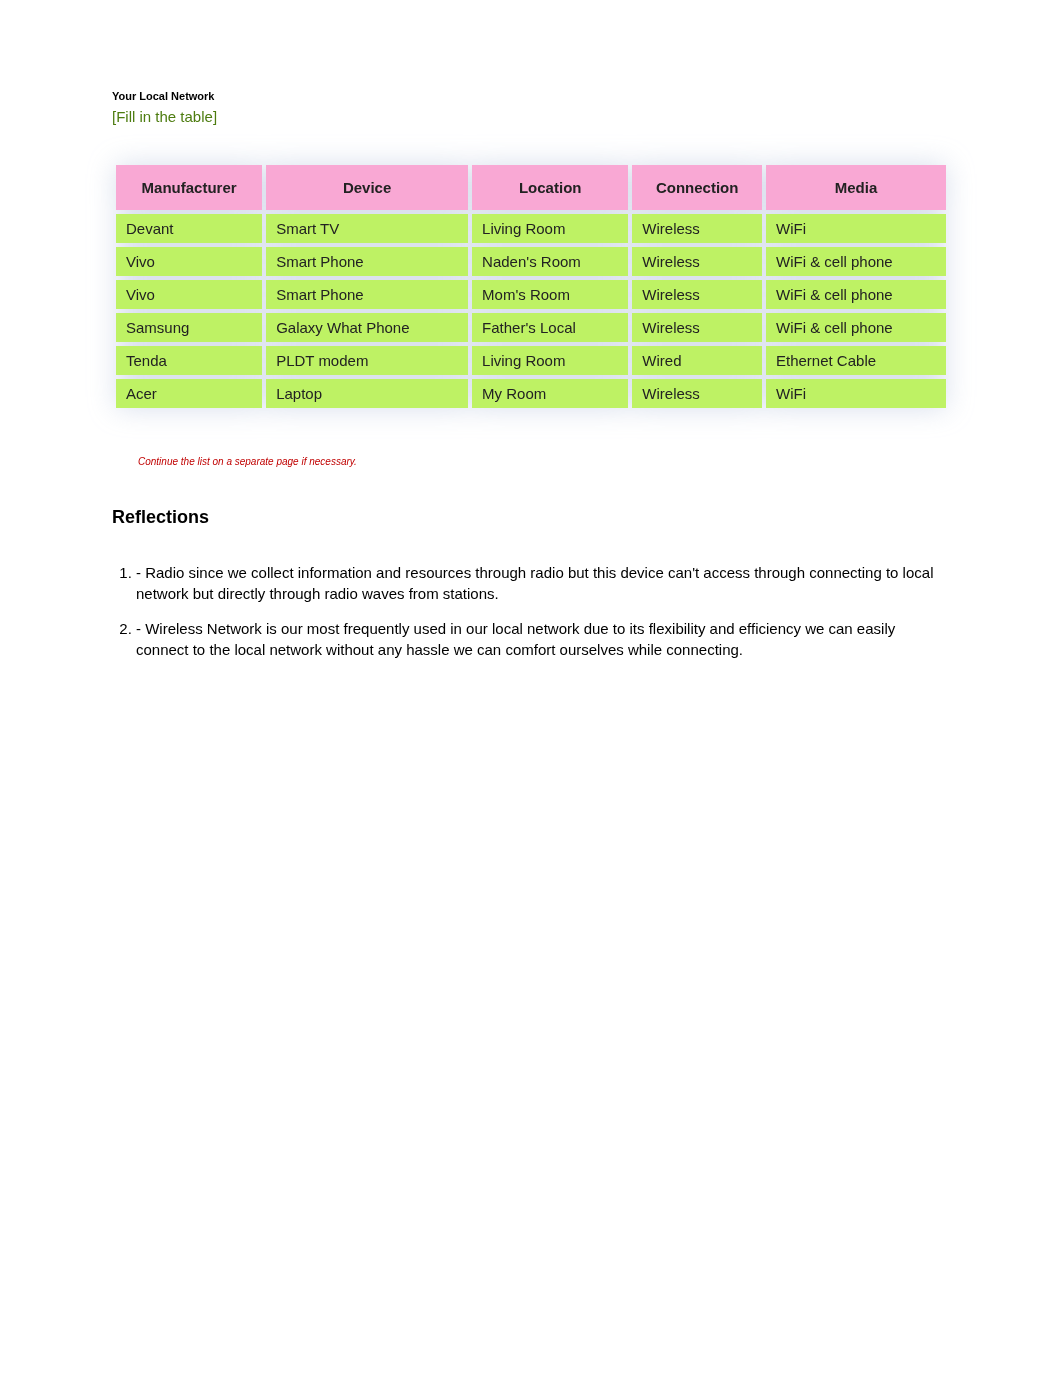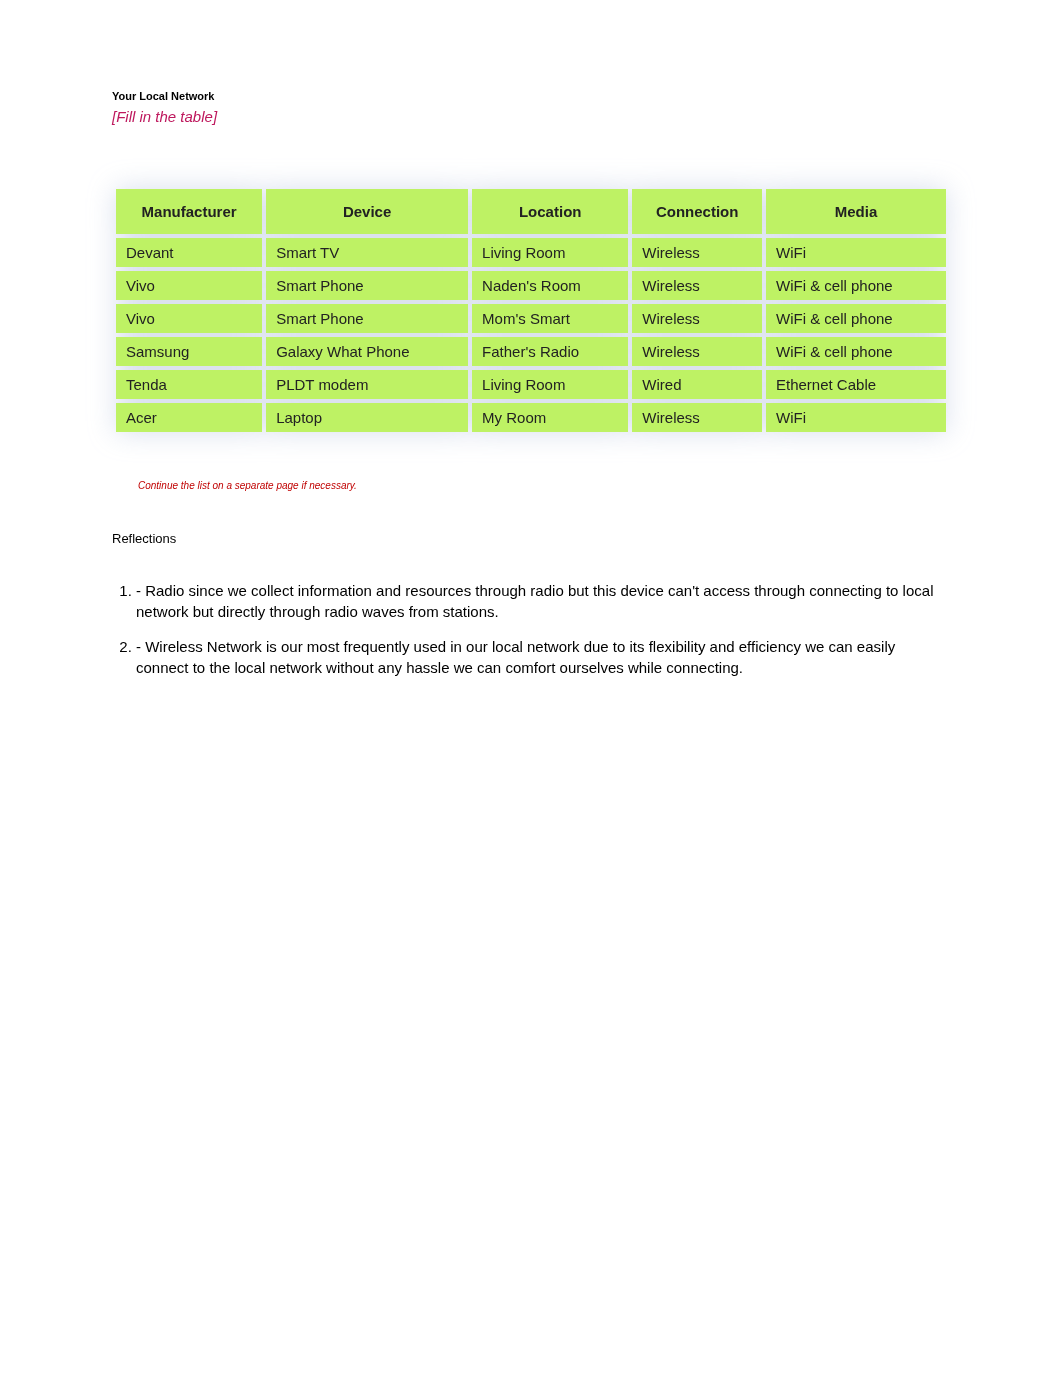--- a/index.html
+++ b/index.html
@@ -15,36 +15,35 @@
       padding: 90px 112px;
       color: #000;
     }
     .section-title {
       font-size: 11px;
       font-weight: bold;
       margin-bottom: 6px;
     }
     .instruction {
       font-size: 15px;
-      font-style: italic;
-      color: #be185d;
-      margin-bottom: 60px;
+      color: #4d7c0f;
+      margin-bottom: 36px;
     }
     .table-wrap {
       filter: drop-shadow(0 0 14px rgba(140,160,200,0.35));
       margin-bottom: 44px;
     }
     table {
       width: 100%;
       border-collapse: separate;
       border-spacing: 4px;
       background: transparent;
     }
     th {
-      background: #bef264;
+      background: #f9a8d4;
       font-weight: bold;
       font-size: 15px;
       text-align: center;
       padding: 14px 8px;
       color: #222;
     }
     td {
       background: #bef264;
       font-size: 15px;
       padding: 6px 10px;
@@ -53,22 +52,22 @@
       vertical-align: middle;
     }
     .continue-note {
       font-size: 10px;
       font-style: italic;
       color: #c00000;
       margin-left: 26px;
       margin-bottom: 40px;
     }
     .reflections-heading {
-      font-size: 13px;
-      font-weight: normal;
+      font-size: 18px;
+      font-weight: bold;
       margin-bottom: 34px;
     }
     ol.reflections {
       padding-left: 24px;
       font-size: 15px;
     }
     ol.reflections > li {
       margin-bottom: 14px;
       line-height: 1.4;
     }
@@ -107,28 +106,28 @@
       <tr>
         <td>Vivo</td>
         <td>Smart Phone</td>
         <td>Naden's Room</td>
         <td>Wireless</td>
         <td>WiFi &amp; cell phone</td>
       </tr>
       <tr>
         <td>Vivo</td>
         <td>Smart Phone</td>
-        <td>Mom's Smart</td>
+        <td>Mom's Room</td>
         <td>Wireless</td>
         <td>WiFi &amp; cell phone</td>
       </tr>
       <tr>
         <td>Samsung</td>
         <td>Galaxy What Phone</td>
-        <td>Father's Radio</td>
+        <td>Father's Local</td>
         <td>Wireless</td>
         <td>WiFi &amp; cell phone</td>
       </tr>
       <tr>
         <td>Tenda</td>
         <td>PLDT modem</td>
         <td>Living Room</td>
         <td>Wired</td>
         <td>Ethernet Cable</td>
       </tr>

